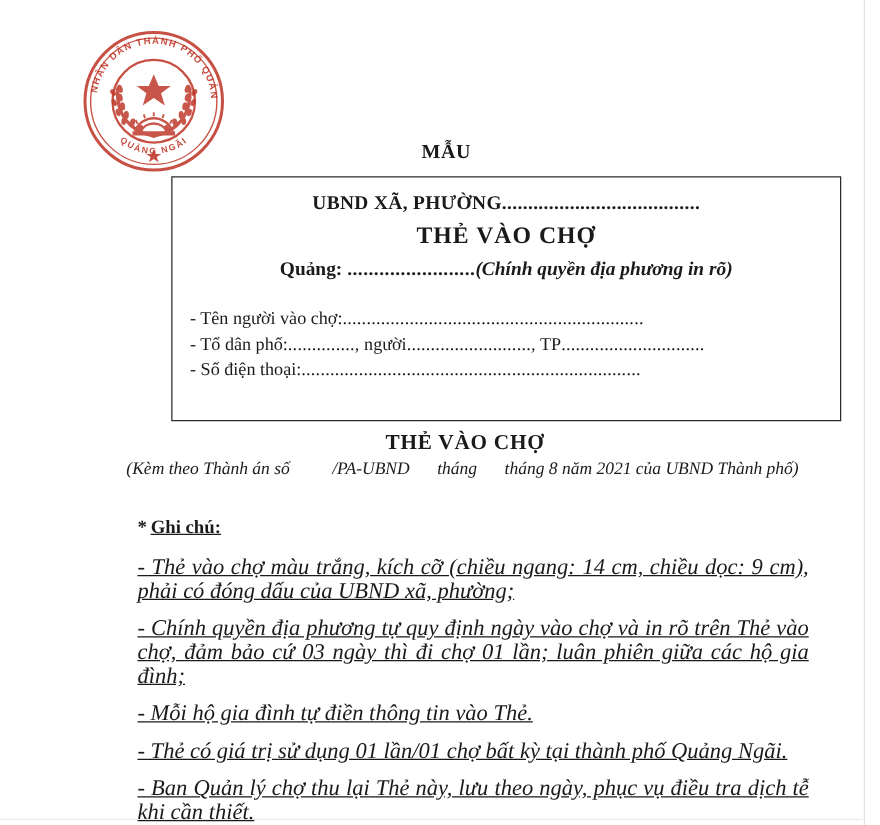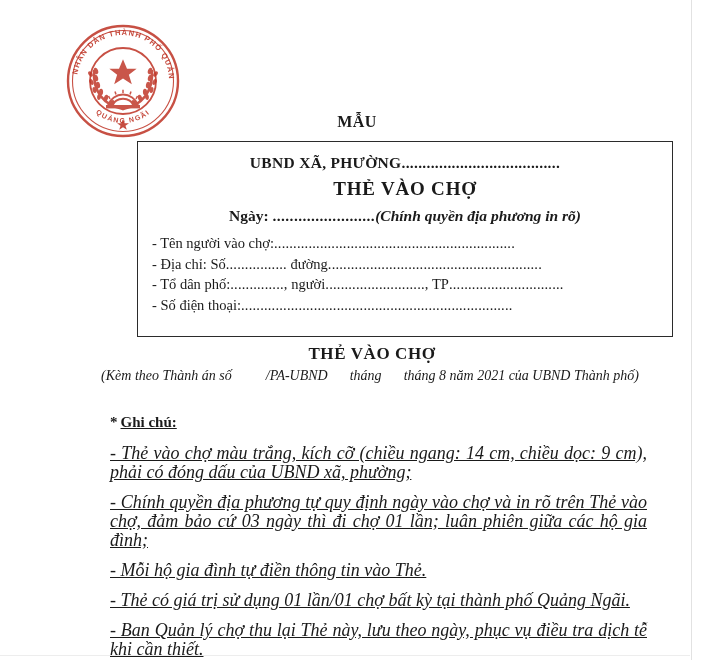--- a/index.html
+++ b/index.html
@@ -86,21 +86,21 @@
     text-align: center;
     font-size: 15.5px;
     margin-top: 7px;
     white-space: nowrap;
   }
   .card-date-row .lbl { font-weight: bold; }
   .card-date-row .dots { font-weight: bold; letter-spacing: 0.4px; }
   .card-date-row .note { font-weight: bold; font-style: italic; }
 
   .card-fields {
-    margin-top: 8px;
+    margin-top: 20px;
     padding-left: 14px;
     padding-right: 8px;
   }
   .field-line {
     font-size: 14.5px;
     line-height: 20.5px;
     white-space: nowrap;
     overflow: hidden;
   }
   .field-line .dots { letter-spacing: 0.2px; }
@@ -246,34 +246,30 @@
 
 <div class="card-box">
 
   <div class="card-title-row">
     <span>UBND XÃ, PHƯỜNG</span><span>......................................</span>
   </div>
 
   <div class="card-main-title">THẺ VÀO CHỢ</div>
 
   <div class="card-date-row">
-    <span class="lbl">Ngày:</span>
+    <span class="lbl">Quảng:</span>
     <span class="dots">........................</span><span class="note">(Chính quyền địa phương in rõ)</span>
   </div>
 
   <div class="card-fields">
 
     <div class="field-line">
       <span>- Tên người vào chợ:</span><span class="dots">...............................................................</span>
     </div>
 
-    <div class="field-line">
-      <span>- Địa chỉ: Số</span><span class="dots">................</span>
-      <span>đường</span><span class="dots">........................................................</span>
-    </div>
 
     <div class="field-line">
       <span>- Tổ dân phố:</span><span class="dots">..............,</span>
       <span>người</span><span class="dots">..........................,</span>
       <span>TP</span><span class="dots">..............................</span>
     </div>
 
     <div class="field-line">
       <span>- Số điện thoại:</span><span class="dots">.......................................................................</span>
     </div>

